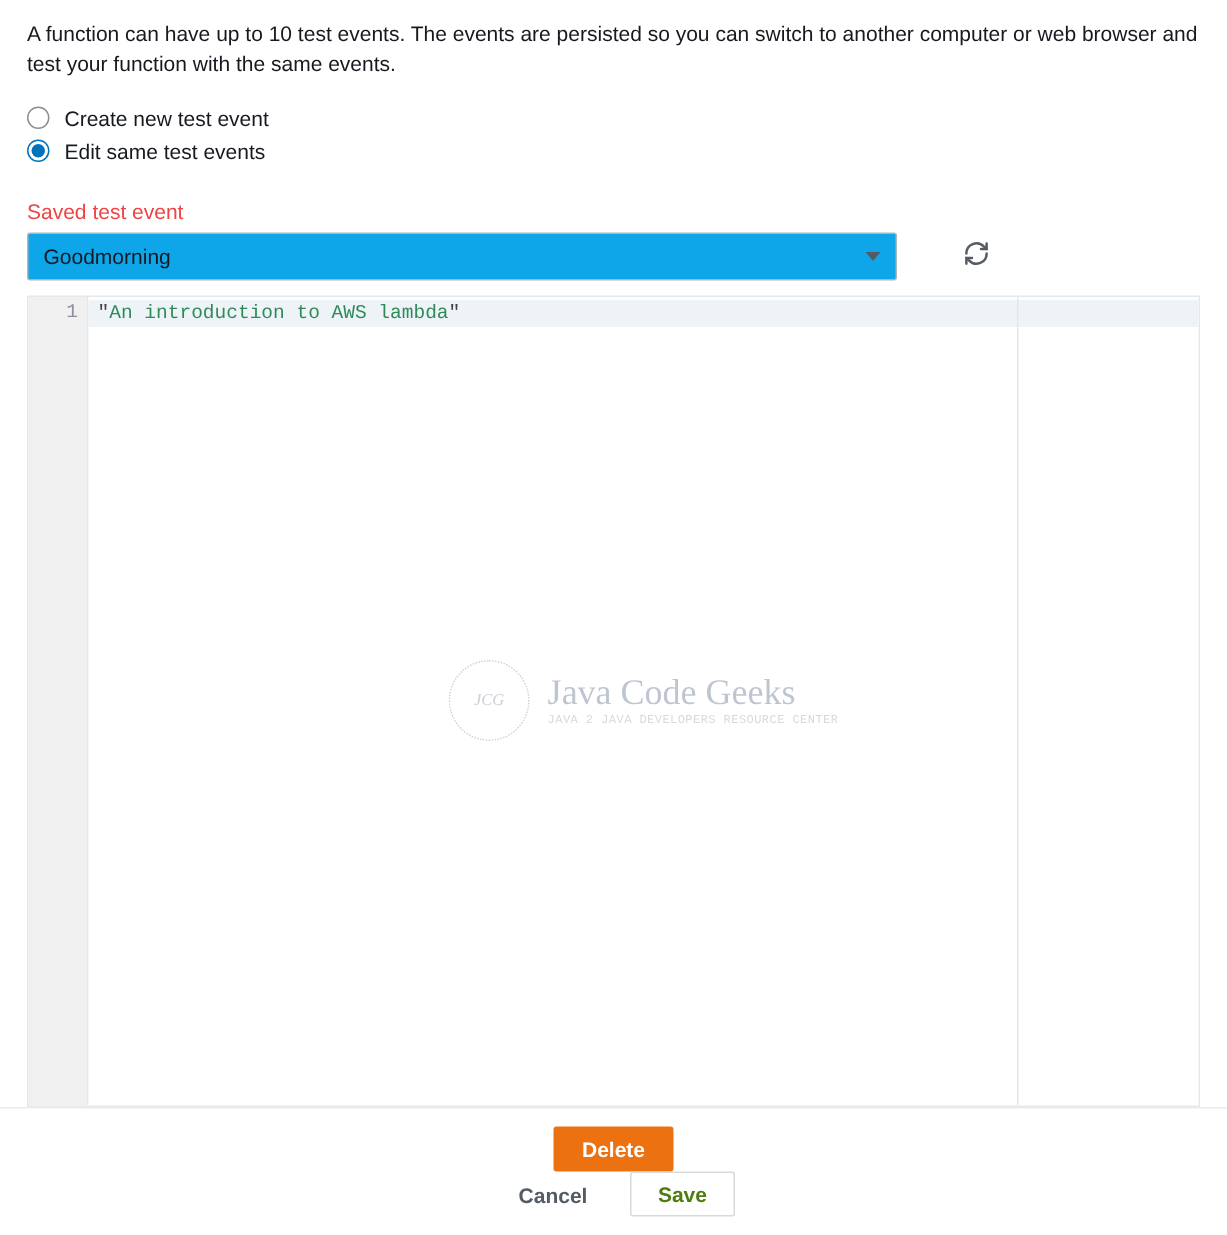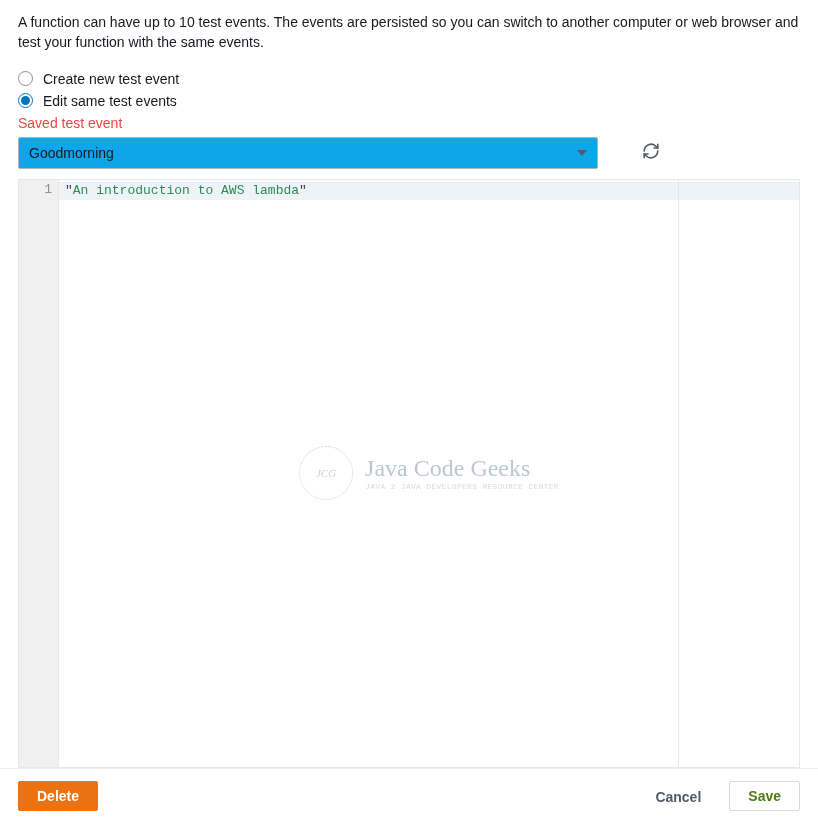--- a/index.html
+++ b/index.html
@@ -43,21 +43,21 @@
       display: flex;
       flex-direction: column;
     }
     .description {
       font-size: 14px;
       line-height: 1.45;
       color: #16191f;
       margin-bottom: 18px;
     }
     .radio-group {
-      margin-bottom: 0;
+      margin-bottom: 18px;
     }
     .radio-row {
       display: flex;
       align-items: center;
       gap: 10px;
       margin-bottom: 6px;
       font-size: 14px;
       cursor: pointer;
     }
     .radio-circle {
@@ -200,20 +200,21 @@
       letter-spacing: 0.3px;
       color: #96a1b0;
       text-transform: uppercase;
     }
     .footer {
       border-top: 1px solid #eaeded;
       display: flex;
       align-items: center;
       justify-content: space-between;
       padding: 12px 18px;
+      flex-direction: column;
     }
     .btn {
       font-size: 14px;
       padding: 6px 18px;
       border-radius: 2px;
       cursor: pointer;
       font-family: inherit;
     }
     .btn-delete {
       background: #ec7211;

